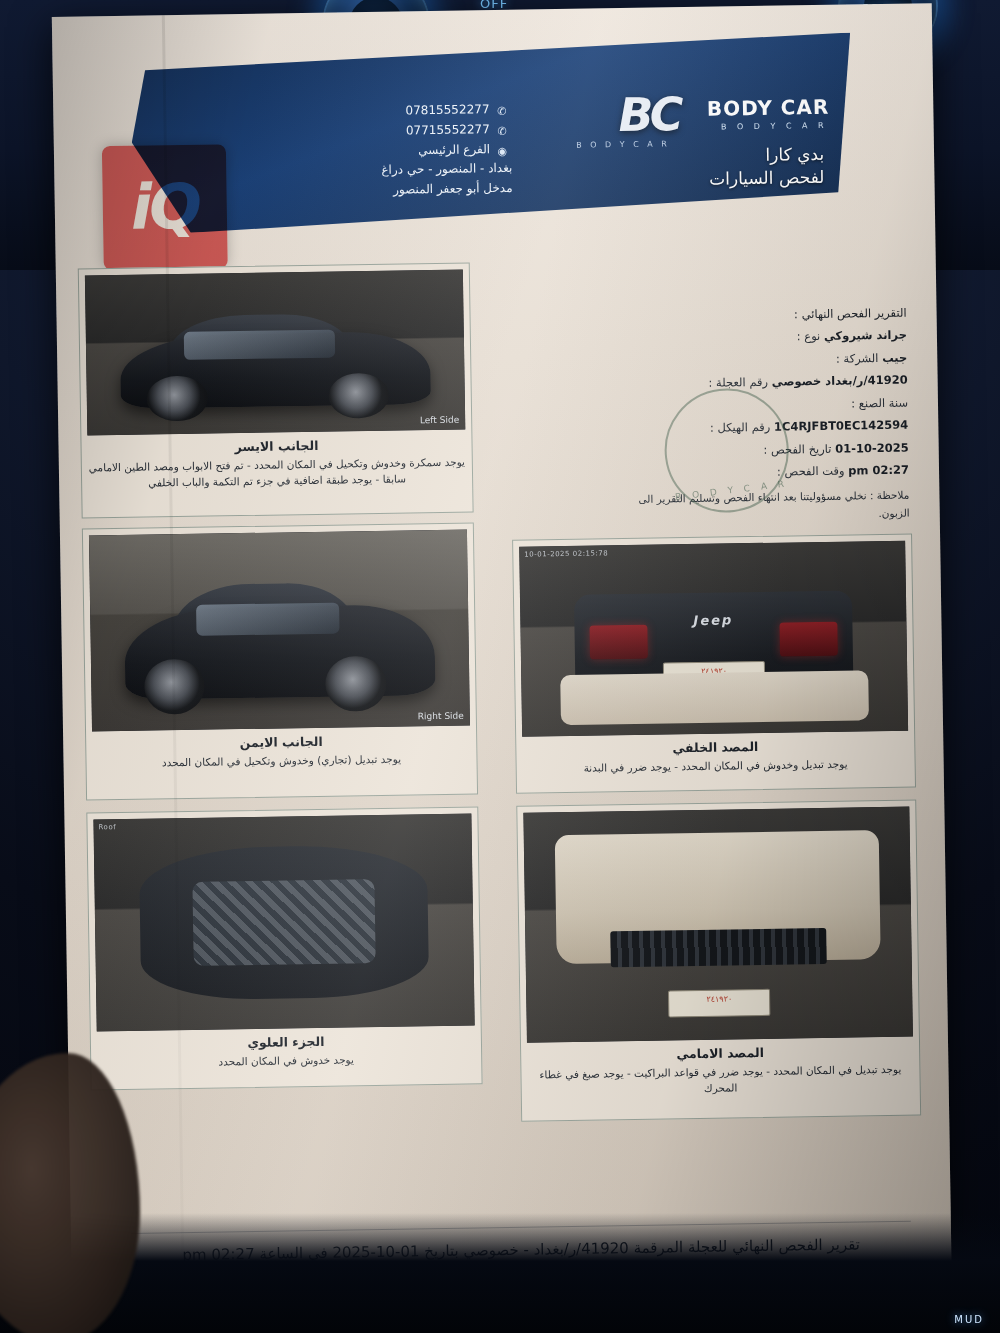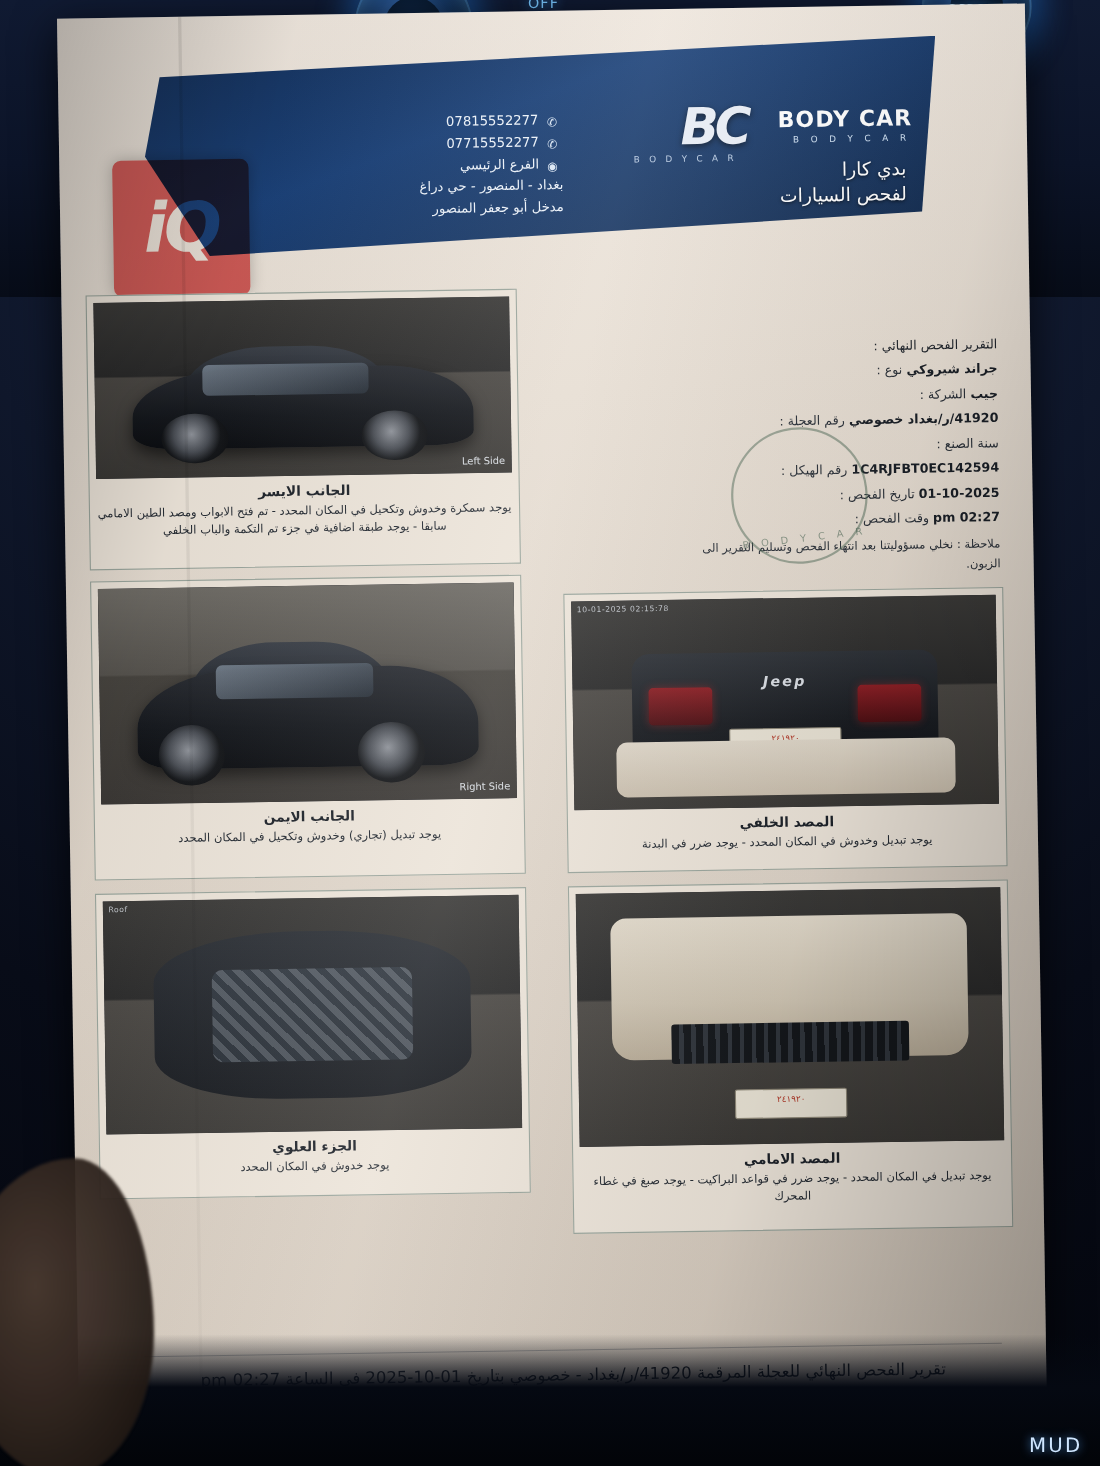--- a/index.html
+++ b/index.html
@@ -109,21 +109,21 @@
   .lower-dash {
     position: absolute;
     left: 0; bottom: 0;
     width: 1000px; height: 120px;
     background: linear-gradient(180deg, rgba(4,8,16,0) 0%, #050912 40%, #020408 100%);
   }
   .mud-chip {
     position: absolute;
     right: 16px; bottom: 8px;
     color: #cfe6ff;
-    font-size: 18px;
+    font-size: 10px;
     letter-spacing: 2px;
     text-shadow: 0 0 9px rgba(90,170,255,0.8);
   }
 
   
   .hand {
     position: absolute;
     left: -40px; bottom: -10px;
     width: 180px; height: 290px;
     background: radial-gradient(ellipse at 40% 40%, #4a3a31 0%, #2e231d 55%, #14100d 100%);

